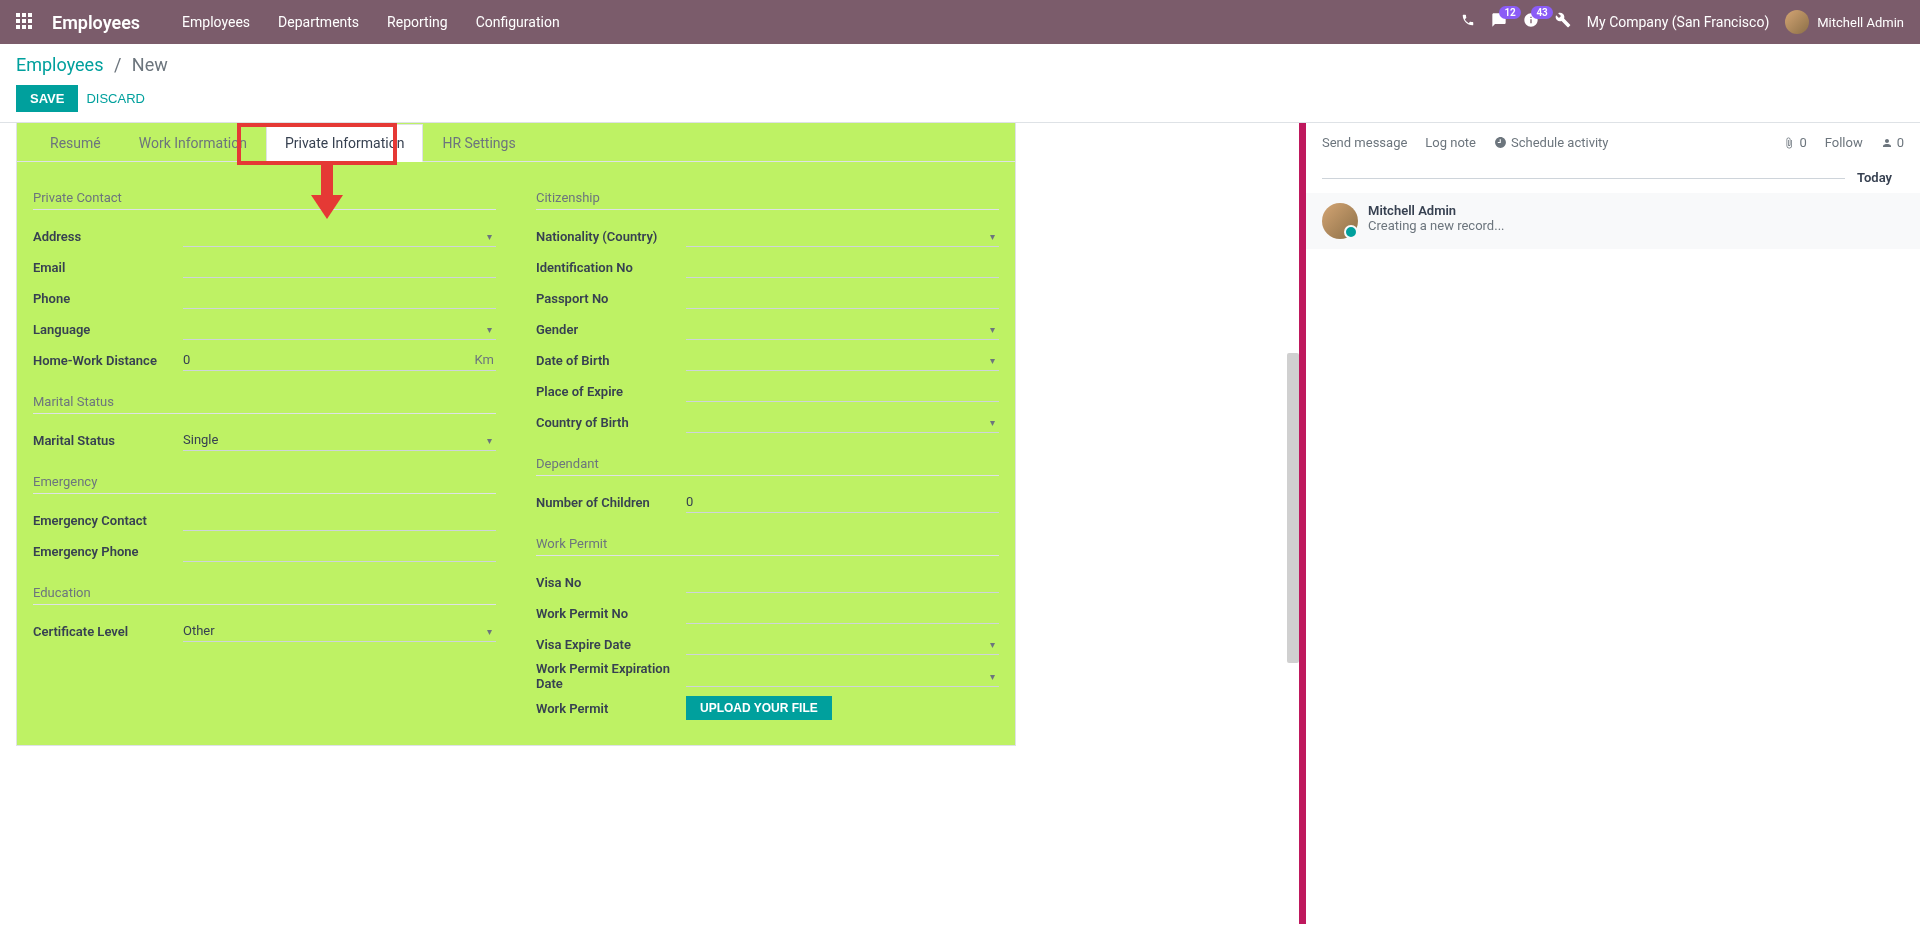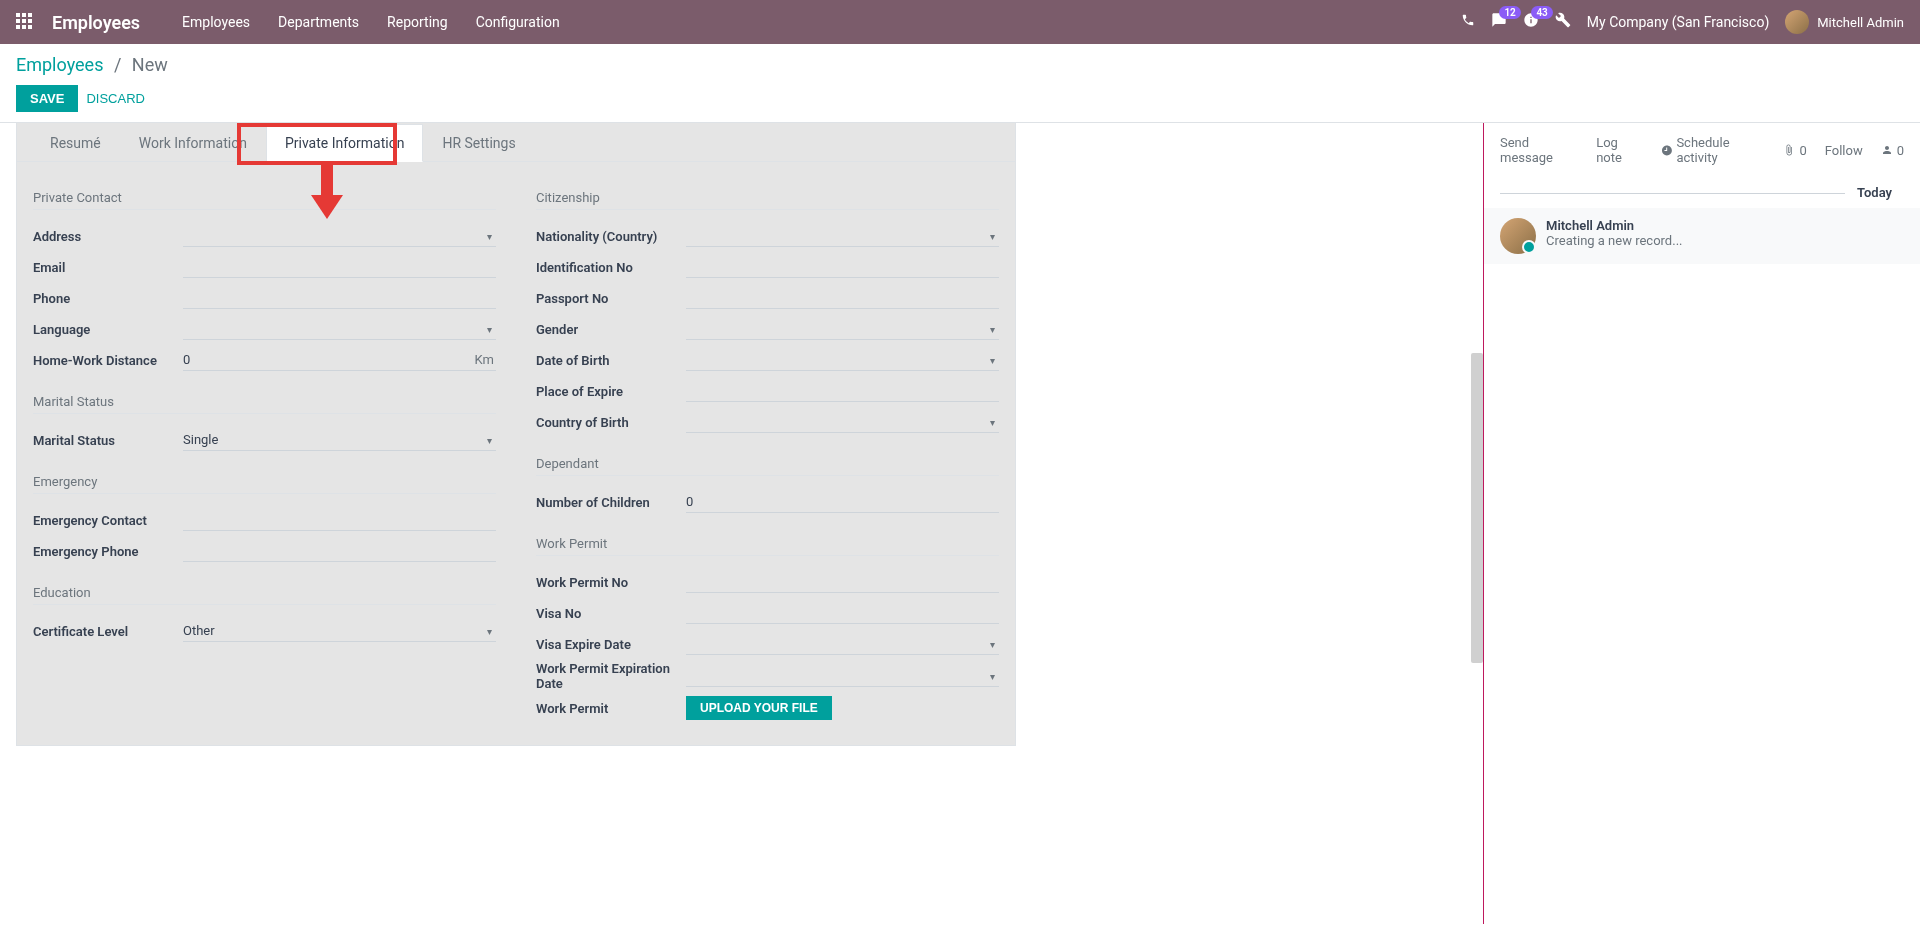--- a/index.html
+++ b/index.html
@@ -132,21 +132,21 @@
 }
 .form-area {
   flex: 1;
   overflow-y: auto;
   position: relative;
   padding: 0 16px;
 }
 .form-sheet {
   max-width: 1000px;
   margin: 0 0 20px 0;
-  background: #e5e5e5;
+  background: #bef264;
   border: 1px solid #dee2e6;
   border-top: none;
 }
 .tabs {
   display: flex;
   border-bottom: 1px solid #dee2e6;
   padding-left: 14px;
 }
 .tab {
   padding: 10px 18px;
@@ -240,22 +240,22 @@
 .btn-upload {
   background: #00a09d;
   color: #fff;
   border: none;
   padding: 5px 14px;
   font-size: 12px;
   font-weight: 600;
   cursor: pointer;
 }
 .chatter {
-  width: 437px;
-  border-left: 1px solid #be185d;
+  width: 621px;
+  border-left: 7px solid #be185d;
   display: flex;
   flex-direction: column;
 }
 .chatter-toolbar {
   display: flex;
   align-items: center;
   gap: 18px;
   padding: 12px 16px 12px;
   font-size: 13px;
 }
@@ -552,27 +552,27 @@
           <div class="section-title">Dependant</div>
           <div class="field-row">
             <div class="field-label">Number of Children</div>
             <div class="field-input">
               <div class="underline">0</div>
             </div>
           </div>
 
           <div class="section-title">Work Permit</div>
           <div class="field-row">
+            <div class="field-label">Visa No</div>
+            <div class="field-input">
+                <div class="underline"></div>
+              </div>
+          </div>
+          <div class="field-row">
             <div class="field-label">Work Permit No</div>
-            <div class="field-input">
-                <div class="underline"></div>
-              </div>
-          </div>
-          <div class="field-row">
-            <div class="field-label">Visa No</div>
             <div class="field-input">
                 <div class="underline"></div>
               </div>
           </div>
           <div class="field-row">
             <div class="field-label">Visa Expire Date</div>
             <div class="field-input">
                 <div class="underline"></div>
                 <span class="caret">▾</span>
               </div>

